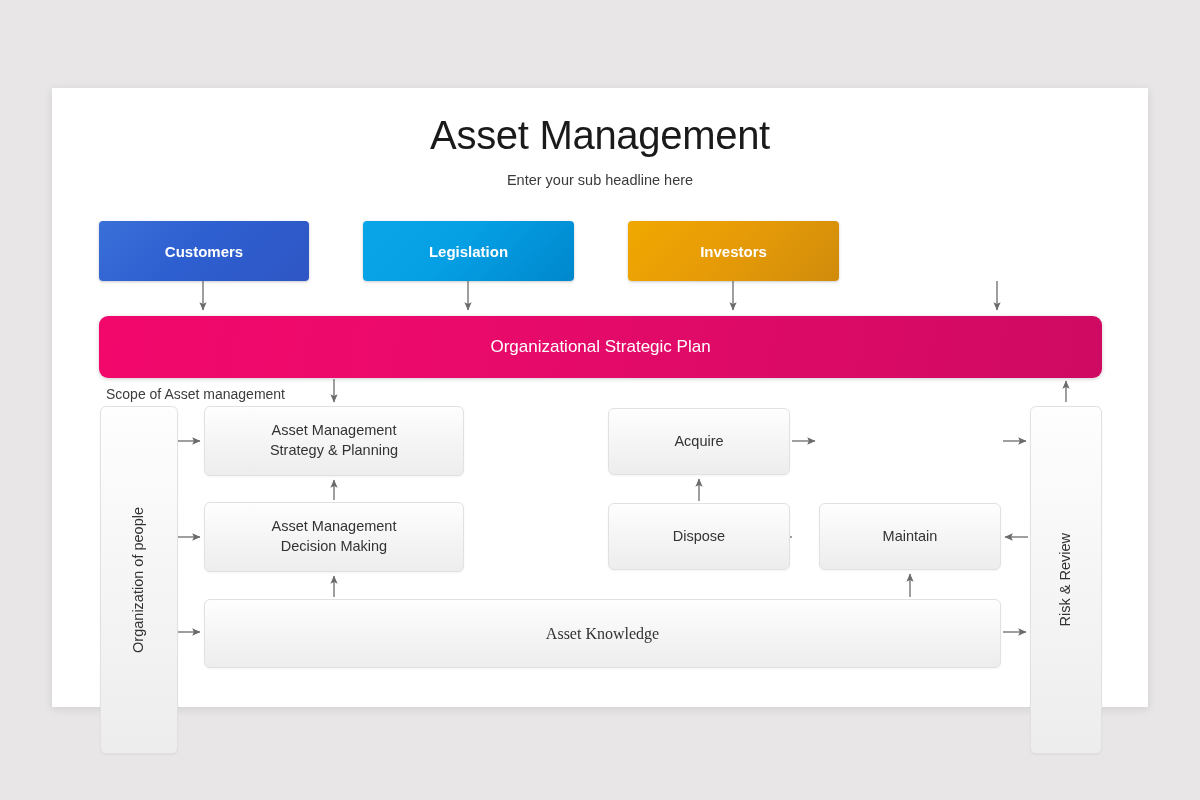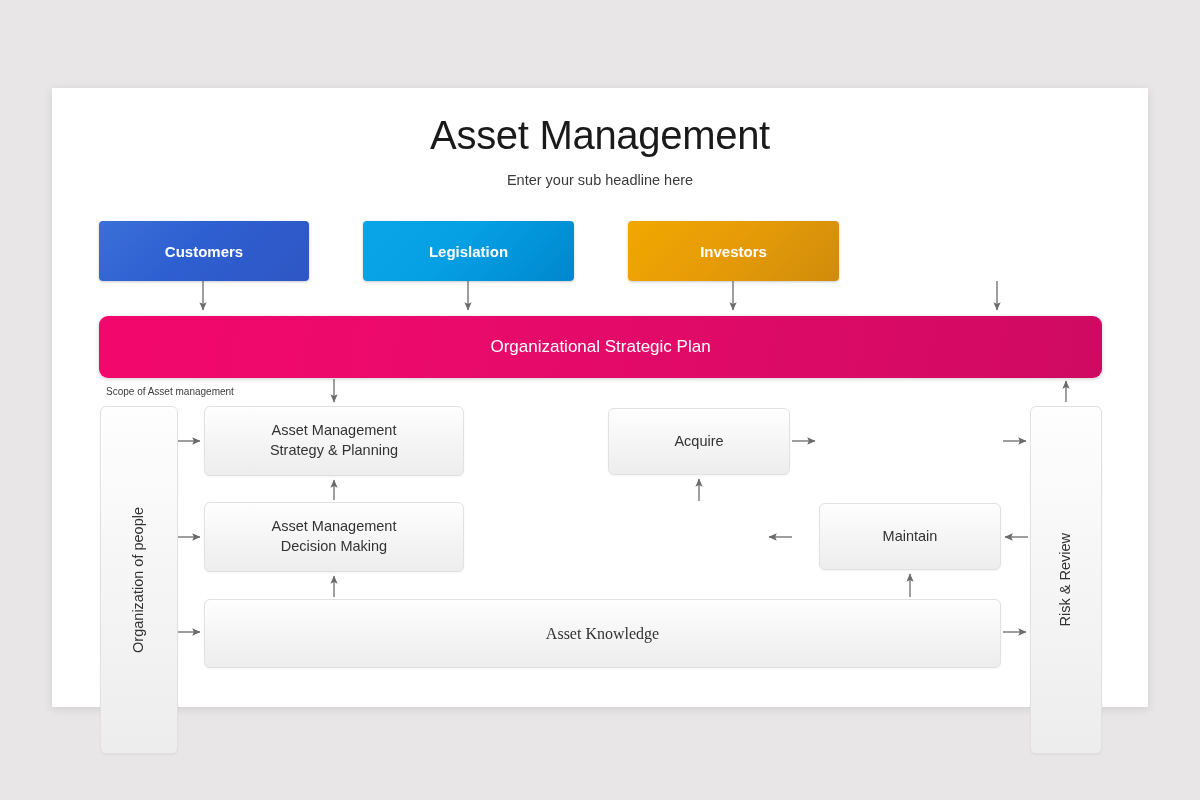--- a/index.html
+++ b/index.html
@@ -53,21 +53,21 @@
     width: 1003px; height: 62px;
     background: linear-gradient(100deg,#f2076b 0%,#ea0a6b 35%,#cf0a63 100%);
     border-radius: 9px;
     display: flex; align-items: center; justify-content: center;
     color: #ffffff; font-size: 17px;
     box-shadow: 0 1px 4px rgba(0,0,0,0.20);
   }
 
   .scope-label {
     position: absolute; left: 54px; top: 298px;
-    font-size: 10px; color: #3c3c3c;
+    font-size: 14px; color: #3c3c3c;
   }
 
   
   .pbox {
     position: absolute;
     background: linear-gradient(180deg,#fefefe 0%,#f7f7f7 40%,#ededed 100%);
     border: 1px solid #e1e1e1;
     border-radius: 6px;
     display: flex; align-items: center; justify-content: center;
     text-align: center;
@@ -167,20 +167,23 @@
     </span>
   </div>
 
   <div class="pbox box-knowledge">
     <span>Asset Knowledge</span>
   </div>
 
   <div class="pbox box-acquire">
     <span>Acquire</span>
   </div>
+  <div class="pbox box-dispose">
+    <span>Dispose</span>
+  </div>
   <div class="pbox box-maintain">
     <span>Maintain</span>
   </div>
 
   <div class="pbox box-risk">
     <span class="vertical-text">Risk &amp; Review</span>
   </div>
 
 </div>
 

